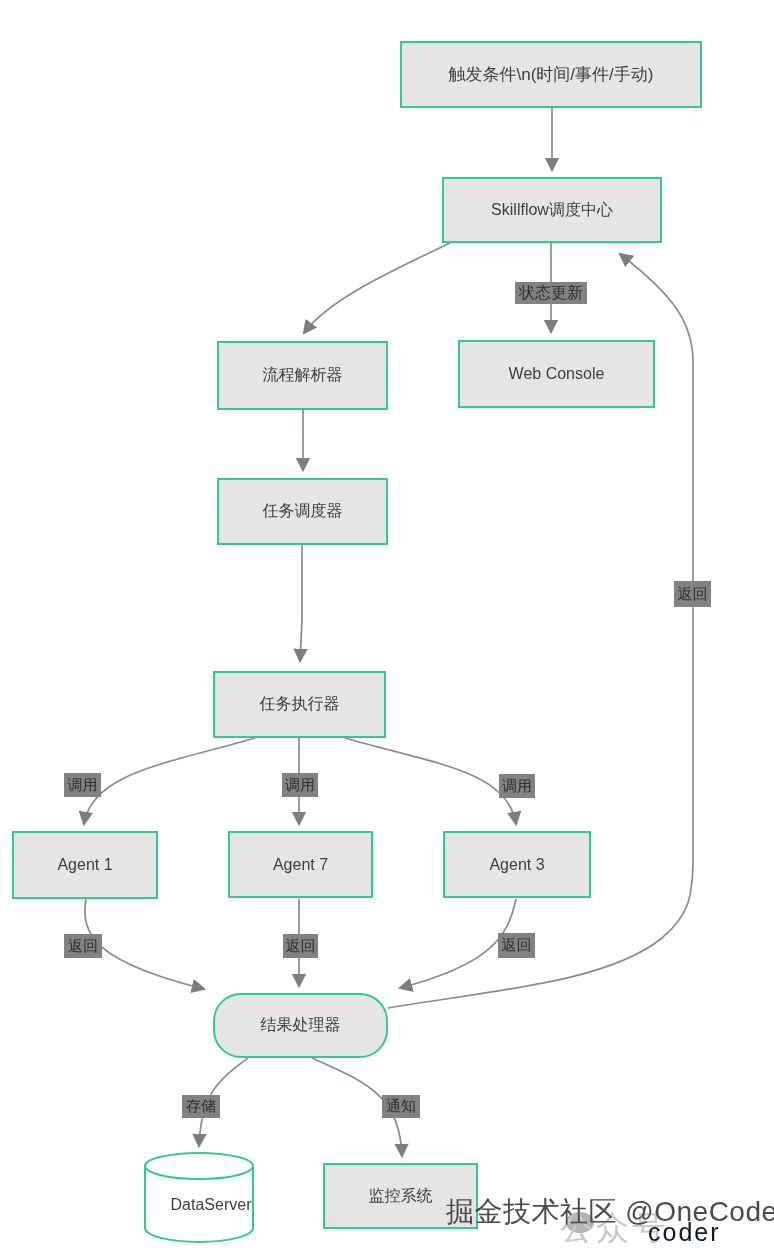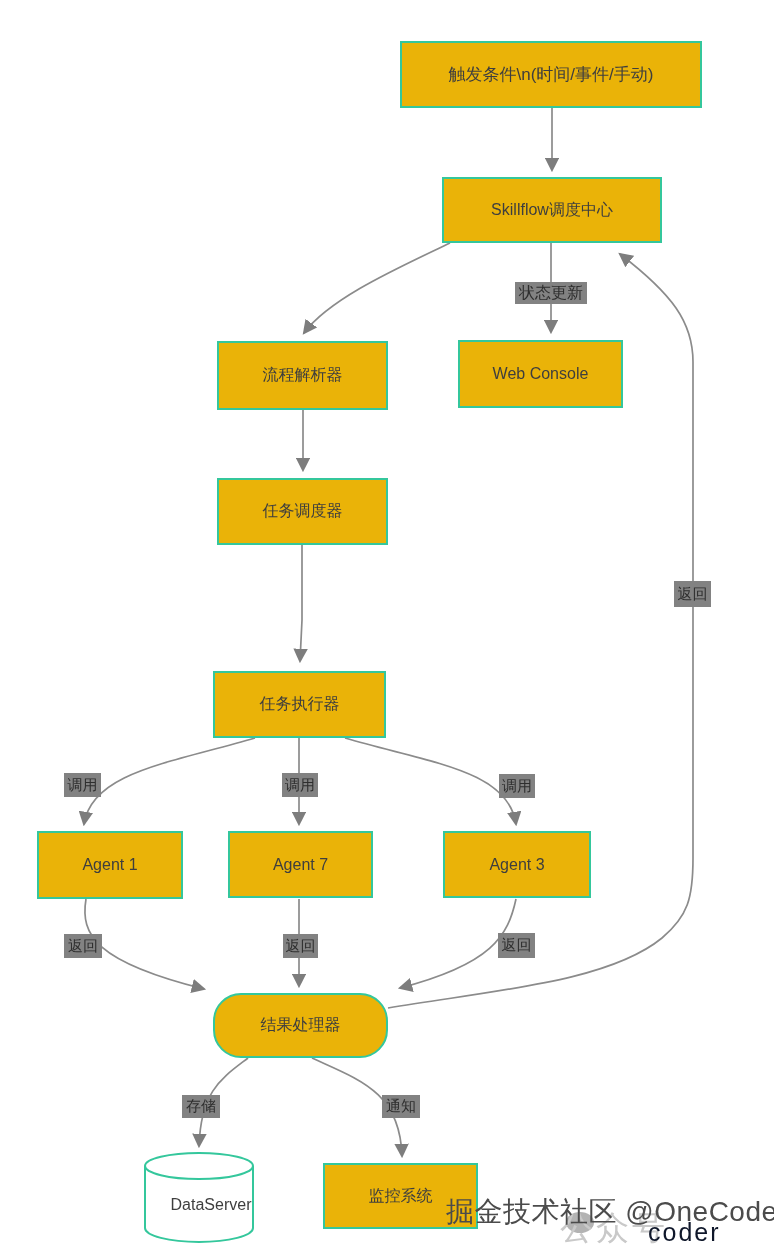--- a/index.html
+++ b/index.html
@@ -2,37 +2,37 @@
 <html><head>
 <meta charset="utf-8">
 <style>
   html,body{margin:0;padding:0;background:#ffffff;}
   #canvas{
     position:relative;width:774px;height:1256px;background:#ffffff;
     font-family:"Liberation Sans","DejaVu Sans",sans-serif;overflow:hidden;
   }
   #edges{position:absolute;left:0;top:0;width:774px;height:1256px;}
   .node{
-    position:absolute;border:2px solid #34c79c;background:#eab308;
+    position:absolute;border:2px solid #34c79c;background:#e5e5e5;
     display:flex;align-items:center;justify-content:center;
     font-size:16px;color:#3e3e3e;text-align:center;box-sizing:border-box;
   }
   .edge-label{
     position:absolute;background:#828282;color:#2e2e2e;
     font-size:15px;line-height:1.35;padding:9px 3px;white-space:nowrap;
     display:flex;align-items:center;justify-content:center;box-sizing:border-box;text-align:right;
   }
   
   #n-trigger{left:400px;top:41px;width:302px;height:67px;font-size:17px;}
   #n-skillflow{left:442px;top:177px;width:220px;height:66px;}
   #n-parser{left:217px;top:341px;width:171px;height:69px;}
-  #n-webconsole{left:458px;top:340px;width:165px;height:68px;}
+  #n-webconsole{left:458px;top:340px;width:197px;height:68px;}
   #n-taskscheduler{left:217px;top:478px;width:171px;height:67px;}
   #n-taskexecutor{left:213px;top:671px;width:173px;height:67px;}
-  #n-agent1{left:12px;top:831px;width:146px;height:68px;margin-left:25px;}
+  #n-agent1{left:12px;top:831px;width:146px;height:68px;}
   #n-agent2{left:228px;top:831px;width:145px;height:67px;}
   #n-agent3{left:443px;top:831px;width:148px;height:67px;}
   #n-result{left:213px;top:993px;width:175px;height:65px;border-radius:28px;}
   #n-monitor{left:323px;top:1163px;width:155px;height:66px;}
   #n-dataserver-label{position:absolute;left:145px;top:1196px;width:132px;text-align:center;
     font-size:16px;color:#3e3e3e;}
   
   #l-status{left:515px;top:282px;width:72px;height:22px;font-size:16px;}
   #l-call1{left:64px;top:773px;width:37px;height:24px;}
   #l-call2{left:282px;top:773px;width:36px;height:24px;}

